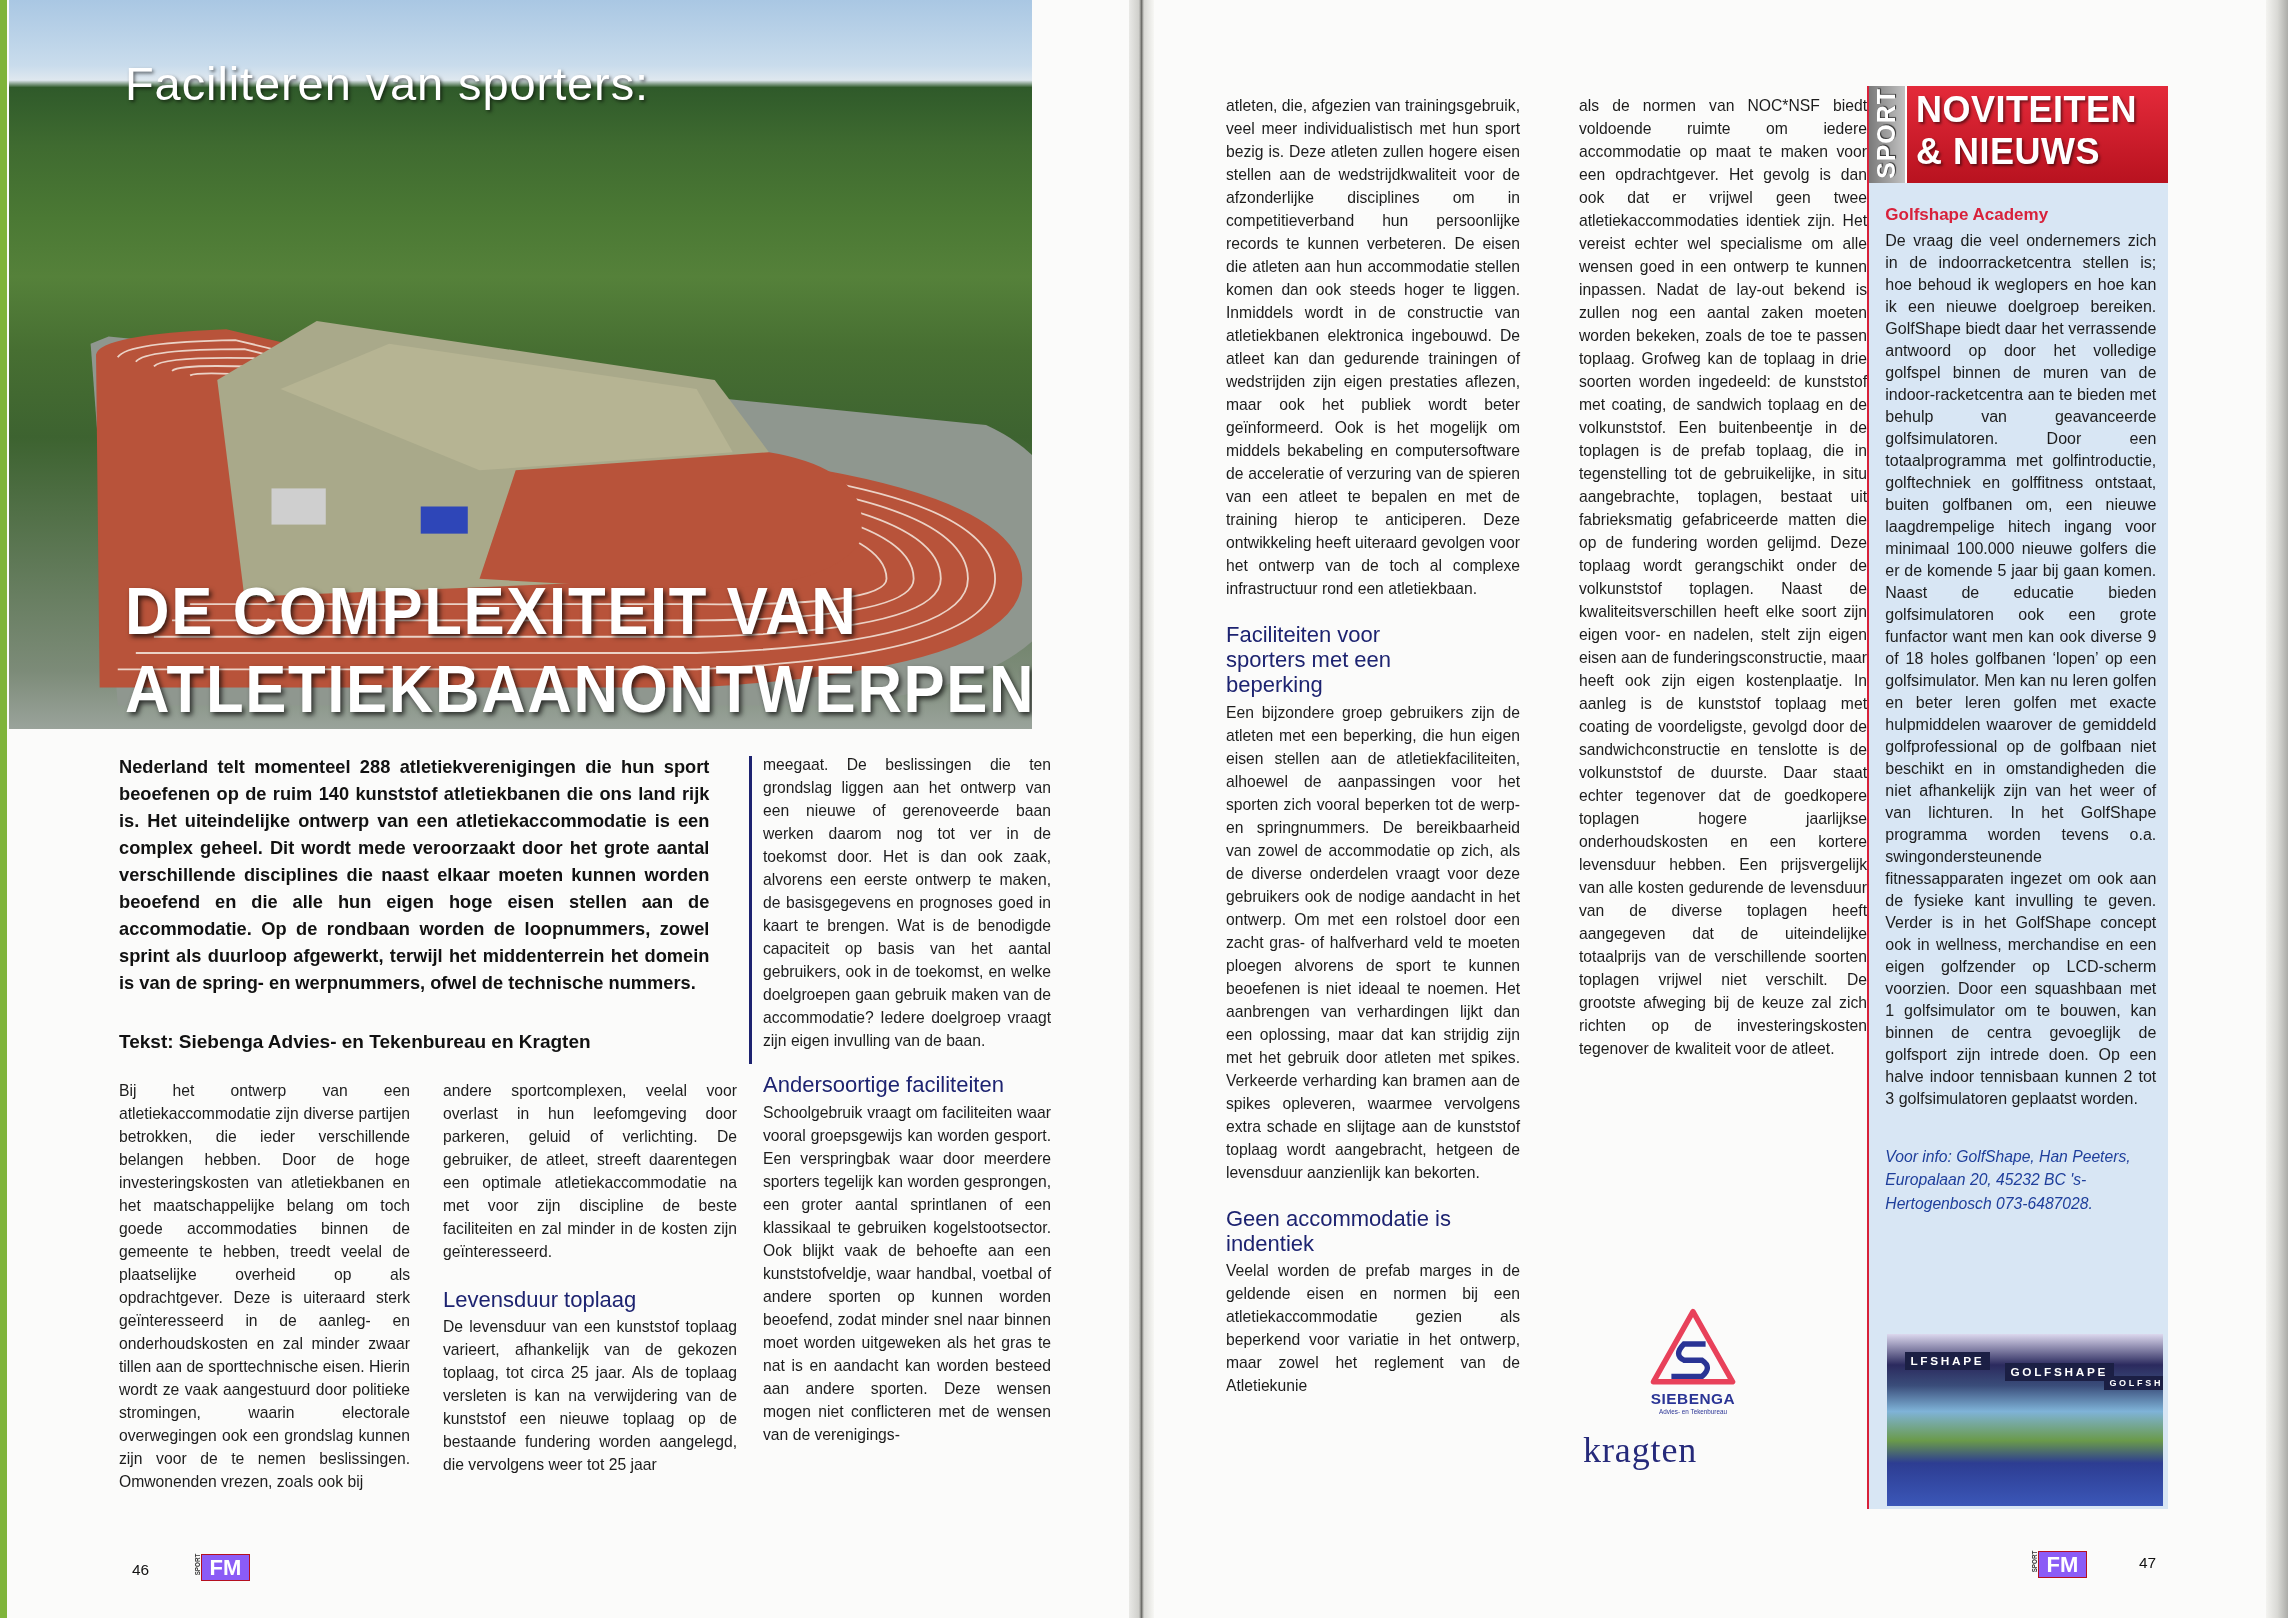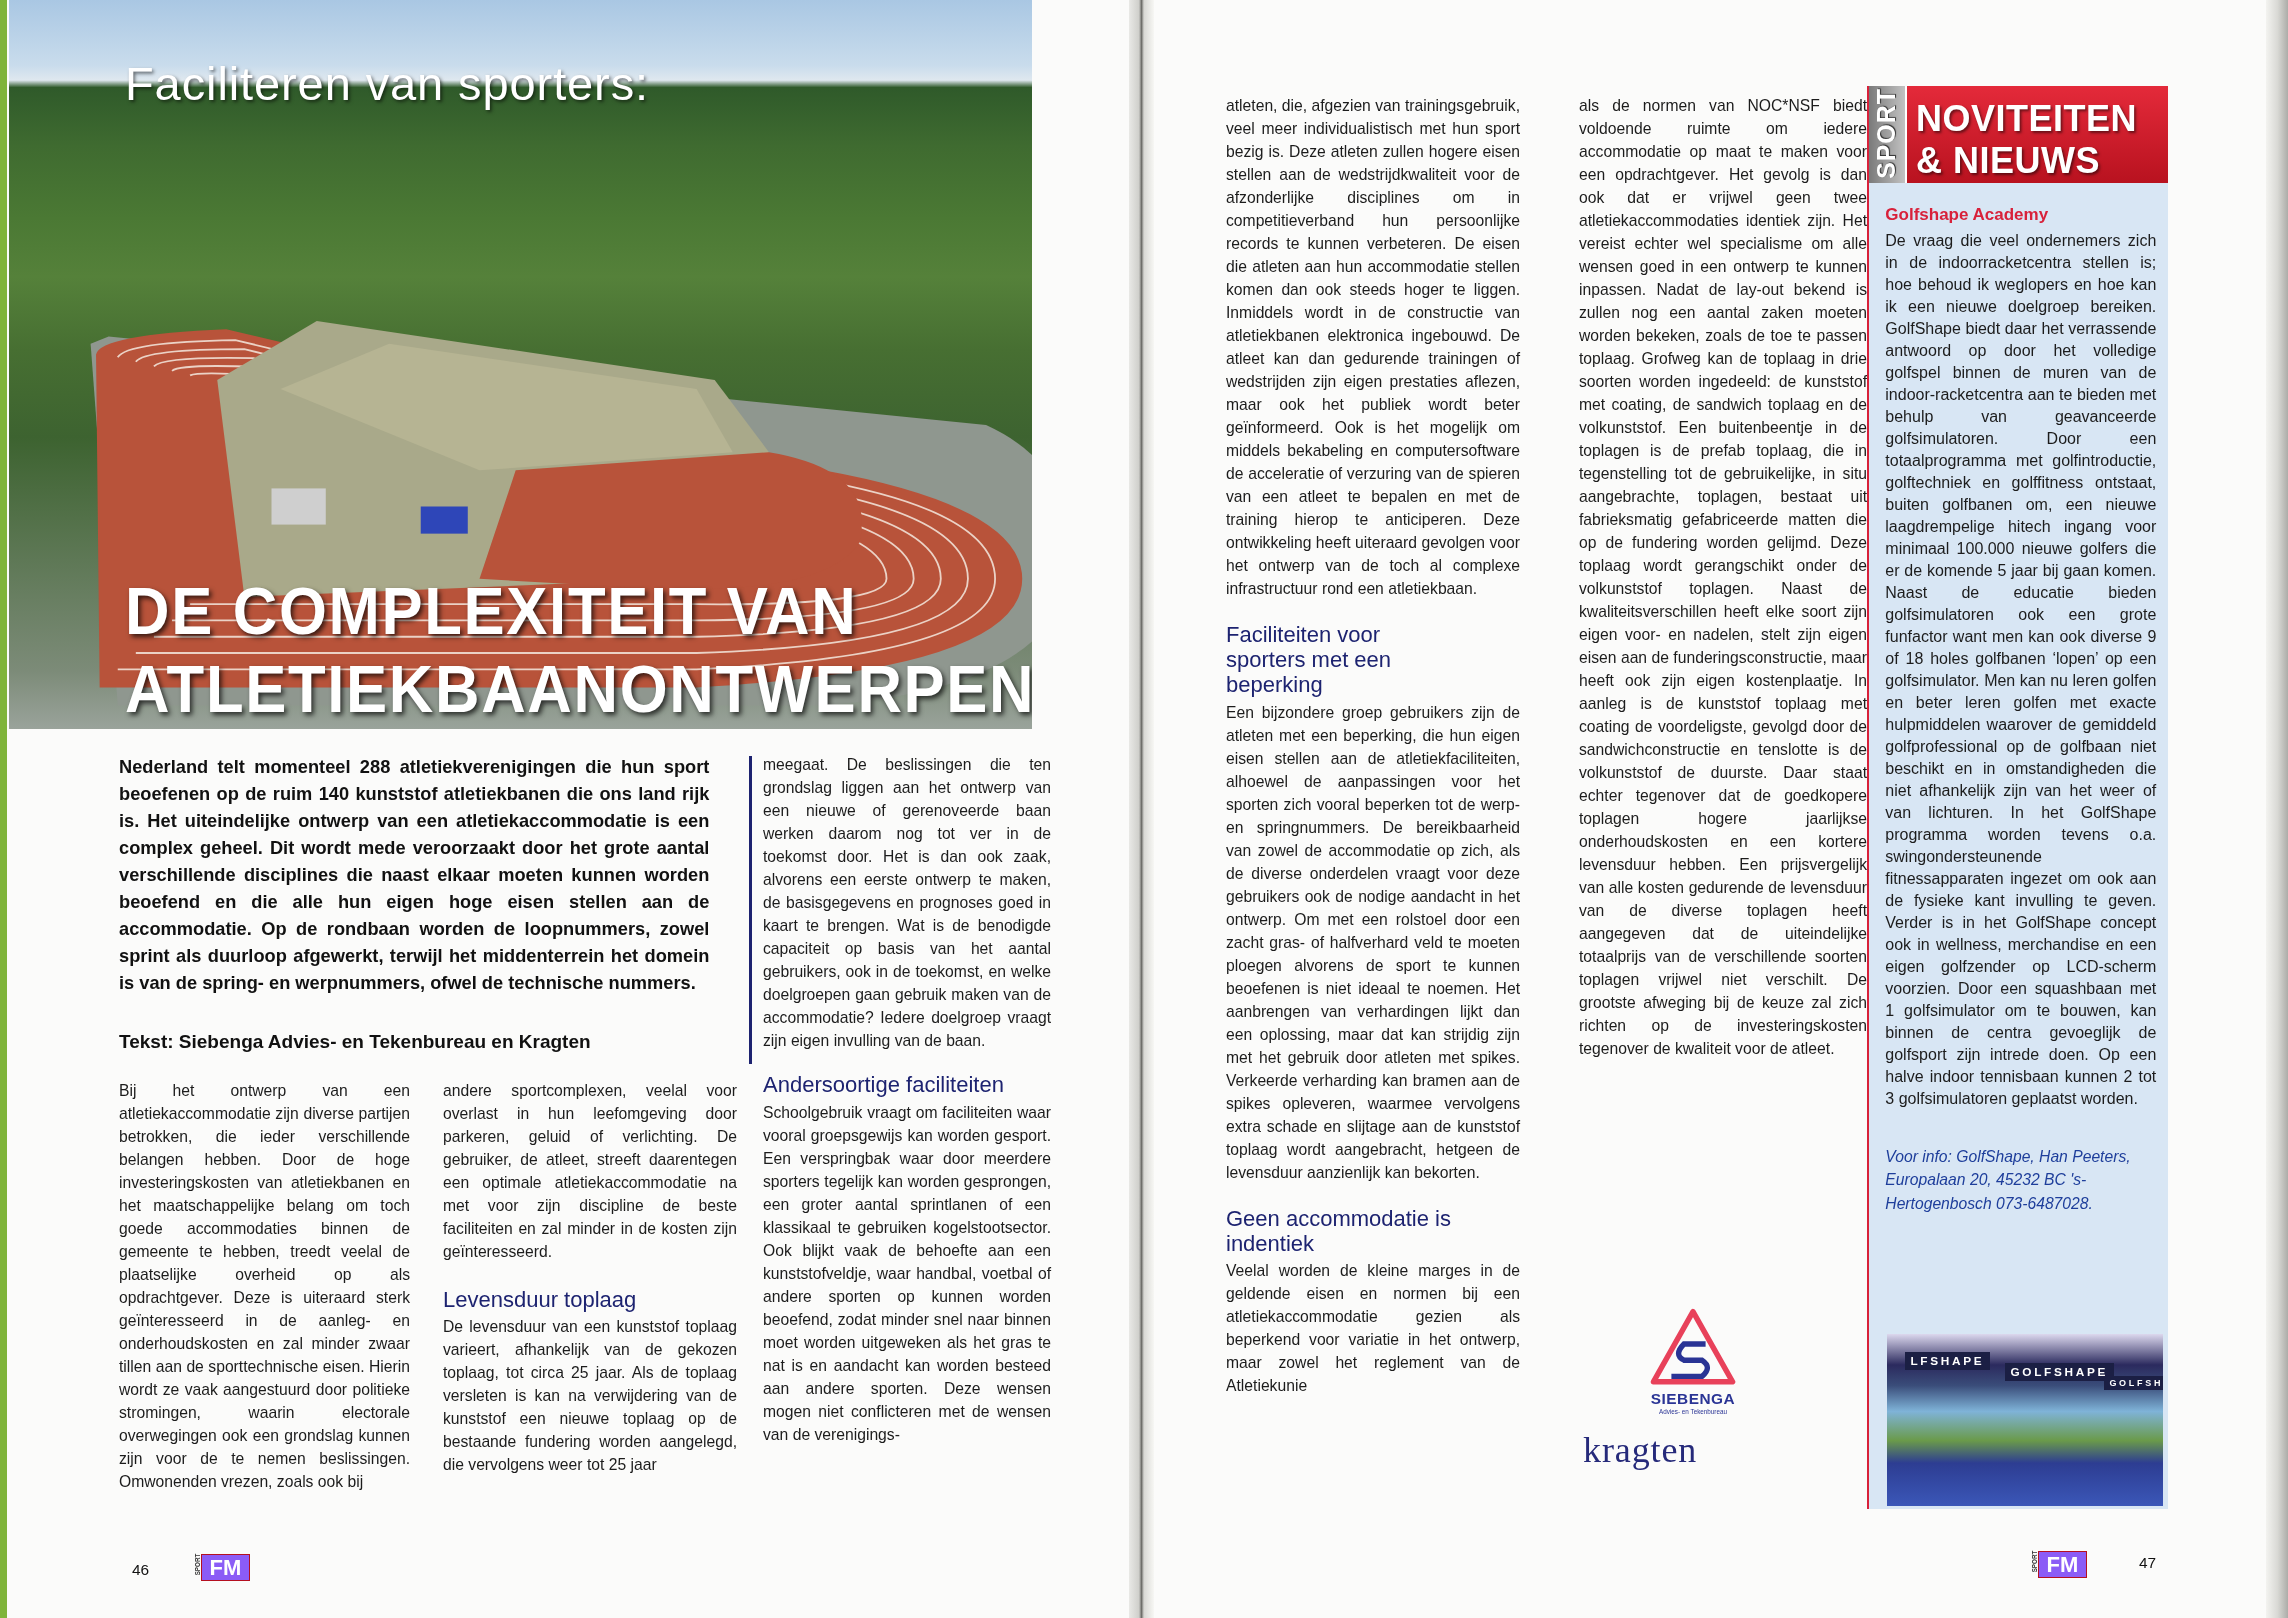--- a/index.html
+++ b/index.html
@@ -38,21 +38,21 @@
   .sieb-sub{font-size:6.3px;color:#2a3495;}
   .logo-kragten{position:absolute;left:1583px;top:1429px;font-family:"Liberation Serif",serif;font-size:36px;color:#262a7a;letter-spacing:0.9px;text-align:right;}
   .kr-box{position:absolute;left:90px;top:11px;width:36px;height:52px;background:#d9b23a;z-index:-1;}
 
   
   .news{position:absolute;left:1867px;top:86px;width:299px;height:1423px;background:#d8e6f4;border-left:2.7px solid #d8213a;}
   .news-header{position:absolute;left:0;top:0;width:299px;height:97px;background:#fff;}
   .news-sport{position:absolute;left:0;top:0;width:36px;height:97px;background:linear-gradient(90deg,#7a7a7a,#c2c2c2);}
   .news-sport span{position:absolute;left:-31px;top:33px;width:97px;transform:rotate(-90deg);color:#fff;font-weight:bold;font-size:25px;text-align:center;letter-spacing:0.9px;text-shadow:0.9px 0.9px 0.9px #333;}
   .news-red{position:absolute;left:38px;top:0;width:261px;height:97px;background:linear-gradient(180deg,#e42a3a,#b8121f);}
-  .news-red div{color:#fff;font-weight:bold;font-size:36px;line-height:42px;padding-left:9px;padding-top:12px;letter-spacing:0.5px;text-shadow:1.8px 1.8px 2.7px rgba(0,0,0,.5);}
+  .news-red div{color:#fff;font-weight:bold;font-size:36px;line-height:42px;padding-left:9px;padding-top:3px;letter-spacing:0.5px;text-shadow:1.8px 1.8px 2.7px rgba(0,0,0,.5);}
   .news-body{position:absolute;left:16.3px;top:118px;width:271px;font-size:16px;line-height:22px;text-align:justify;}
   .news-title{color:#d8213a;font-weight:bold;font-size:17px;margin-bottom:3.6px;}
   .news-contact{color:#1e3e9b;font-weight:normal;font-style:italic;text-align:left;margin-top:35px;font-size:15.7px;line-height:23.5px;}
   .golf-photo{position:absolute;left:18px;top:1248px;width:276px;height:172px;overflow:hidden;
     background:linear-gradient(180deg,#dcd8ee 0%,#2b2a5e 18%,#3a4d7a 30%,#7fb3d8 45%,#6a9a4a 62%,#2d3d92 75%,#3b57b8 100%);}
   .golf-banner{position:absolute;color:#fff;font-weight:bold;font-size:11.8px;letter-spacing:2.7px;background:#1b1f44;padding:1.8px 5.4px;}
 
   
   .folio{position:absolute;font-size:15.4px;color:#111;}
   .fm{position:absolute;width:51px;height:27px;}
@@ -122,21 +122,21 @@
 
   <div class="page page-right">
     <div class="right-edge"></div>
   </div>
 
   <div class="col c4">
     <div>atleten, die, afgezien van trainingsgebruik, veel meer individualistisch met hun sport bezig is. Deze atleten zullen hogere eisen stellen aan de wedstrijdkwaliteit voor de afzonderlijke disciplines om in competitieverband hun persoonlijke records te kunnen verbeteren. De eisen die atleten aan hun accommodatie stellen komen dan ook steeds hoger te liggen. Inmiddels wordt in de constructie van atletiekbanen elektronica ingebouwd. De atleet kan dan gedurende trainingen of wedstrijden zijn eigen prestaties aflezen, maar ook het publiek wordt beter geïnformeerd. Ook is het mogelijk om middels bekabeling en computersoftware de acceleratie of verzuring van de spieren van een atleet te bepalen en met de training hierop te anticiperen. Deze ontwikkeling heeft uiteraard gevolgen voor het ontwerp van de toch al complexe infrastructuur rond een atletiekbaan.</div>
     <div class="subhead" style="margin-top:22px;width:235px;">Faciliteiten voor sporters met een beperking</div>
     <div>Een bijzondere groep gebruikers zijn de atleten met een beperking, die hun eigen eisen stellen aan de atletiekfaciliteiten, alhoewel de aanpassingen voor het sporten zich vooral beperken tot de werp- en springnummers. De bereikbaarheid van zowel de accommodatie op zich, als de diverse onderdelen vraagt voor deze gebruikers ook de nodige aandacht in het ontwerp. Om met een rolstoel door een zacht gras- of halfverhard veld te moeten ploegen alvorens de sport te kunnen beoefenen is niet ideaal te noemen. Het aanbrengen van verhardingen lijkt dan een oplossing, maar dat kan strijdig zijn met het gebruik door atleten met spikes. Verkeerde verharding kan bramen aan de spikes opleveren, waarmee vervolgens extra schade en slijtage aan de kunststof toplaag wordt aangebracht, hetgeen de levensduur aanzienlijk kan bekorten.</div>
     <div class="subhead" style="margin-top:22px;width:271px;">Geen accommodatie is indentiek</div>
-    <div>Veelal worden de kleine marges in de geldende eisen en normen bij een atletiekaccommodatie gezien als beperkend voor variatie in het ontwerp, maar zowel het reglement van de Atletiekunie</div>
+    <div>Veelal worden de prefab marges in de geldende eisen en normen bij een atletiekaccommodatie gezien als beperkend voor variatie in het ontwerp, maar zowel het reglement van de Atletiekunie</div>
   </div>
 
   <div class="col c5">
     <div>als de normen van NOC*NSF biedt voldoende ruimte om iedere accommodatie op maat te maken voor een opdrachtgever. Het gevolg is dan ook dat er vrijwel geen twee atletiekaccommodaties identiek zijn. Het vereist echter wel specialisme om alle wensen goed in een ontwerp te kunnen inpassen. Nadat de lay-out bekend is zullen nog een aantal zaken moeten worden bekeken, zoals de toe te passen toplaag. Grofweg kan de toplaag in drie soorten worden ingedeeld: de kunststof met coating, de sandwich toplaag en de volkunststof. Een buitenbeentje in de toplagen is de prefab toplaag, die in tegenstelling tot de gebruikelijke, in situ aangebrachte, toplagen, bestaat uit fabrieksmatig gefabriceerde matten die op de fundering worden gelijmd. Deze toplaag wordt gerangschikt onder de volkunststof toplagen. Naast de kwaliteitsverschillen heeft elke soort zijn eigen voor- en nadelen, stelt zijn eigen eisen aan de funderingsconstructie, maar heeft ook zijn eigen kostenplaatje. In aanleg is de kunststof toplaag met coating de voordeligste, gevolgd door de sandwichconstructie en tenslotte is de volkunststof de duurste. Daar staat echter tegenover dat de goedkopere toplagen hogere jaarlijkse onderhoudskosten en een kortere levensduur hebben. Een prijsvergelijk van alle kosten gedurende de levensduur van de diverse toplagen heeft aangegeven dat de uiteindelijke totaalprijs van de verschillende soorten toplagen vrijwel niet verschilt. De grootste afweging bij de keuze zal zich richten op de investeringskosten tegenover de kwaliteit voor de atleet.</div>
   </div>
 
   <div class="logo-siebenga">
     <svg width="90" height="81" viewBox="0 0 100 90">
       <path d="M50 4 L94 82 L6 82 Z" fill="none" stroke="#e8415a" stroke-width="6" stroke-linejoin="round"></path>
       <path d="M64 40 L40 40 Q28 52 40 58 L60 58 Q72 66 60 76 L26 76" fill="none" stroke="#2a3495" stroke-width="6"></path>

